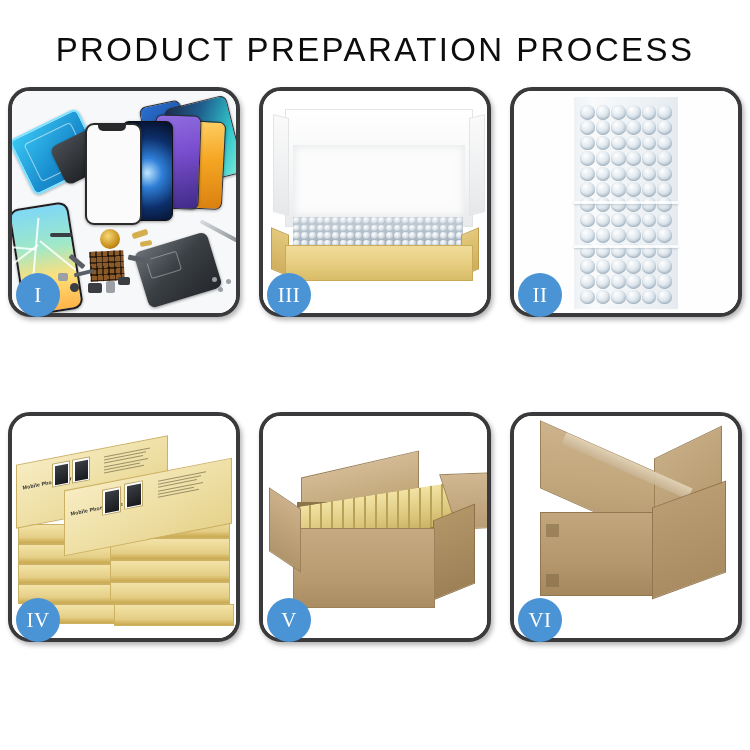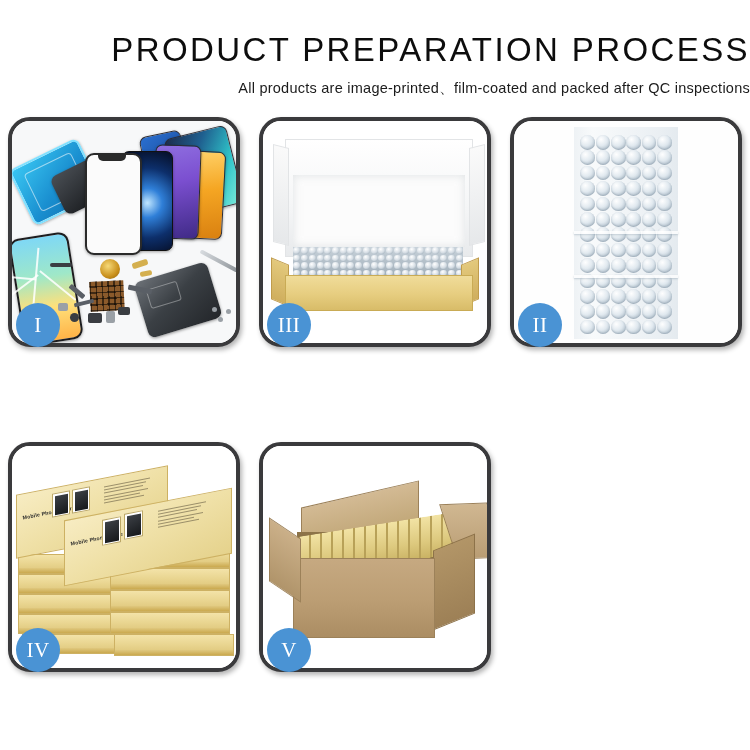--- a/index.html
+++ b/index.html
@@ -10,21 +10,21 @@
   body {
     width: 750px;
     height: 750px;
     font-family: "Liberation Sans", sans-serif;
     overflow: hidden;
     position: relative;
   }
 
   
   .header {
-    text-align: right;
+    text-align: center;
     padding-top: 33px;
   }
   .title {
     font-size: 33px;
     font-weight: 500;
     letter-spacing: 2.4px;
     color: #0d0d0d;
     line-height: 1.05;
     white-space: nowrap;
   }
@@ -443,21 +443,20 @@
     position: absolute;
     width: 13px; height: 13px;
     background: rgba(130,106,70,.55);
   }
 </style>
 </head>
 <body>
 
 <div class="header">
   <div class="title">PRODUCT PREPARATION PROCESS</div>
-  <div class="subtitle">All products are image-printed、film-coated and packed after QC inspections</div>
 </div>
 
 <div class="grid">
 
   <div class="panel">
     <div class="panel-inner p1">
       <div class="scr scr-a"></div>
       <div class="scr scr-b"></div>
       <div class="scr scr-h"></div>
       <div class="scr scr-g"></div>
@@ -786,14 +785,26 @@
           <i style="left: 154px;"></i>
         </div>
       <div class="flapR"></div>
       <div class="c-side"></div>
       <div class="c-body"></div>
       <div class="flapL"></div>
     </div>
     <div class="badge">V</div>
   </div>
 
+  <div class="panel">
+    <div class="panel-inner p6">
+      <div class="s-top"></div>
+      <div class="s-top2"></div>
+      <div class="s-tape"></div>
+      <div class="s-left"></div>
+      <div class="s-right"></div>
+      <div class="s-tab" style="left:32px;top:108px;"></div>
+      <div class="s-tab" style="left:32px;top:158px;"></div>
+    </div>
+    <div class="badge">VI</div>
+  </div>
 
 </div>
 
 </body></html>

